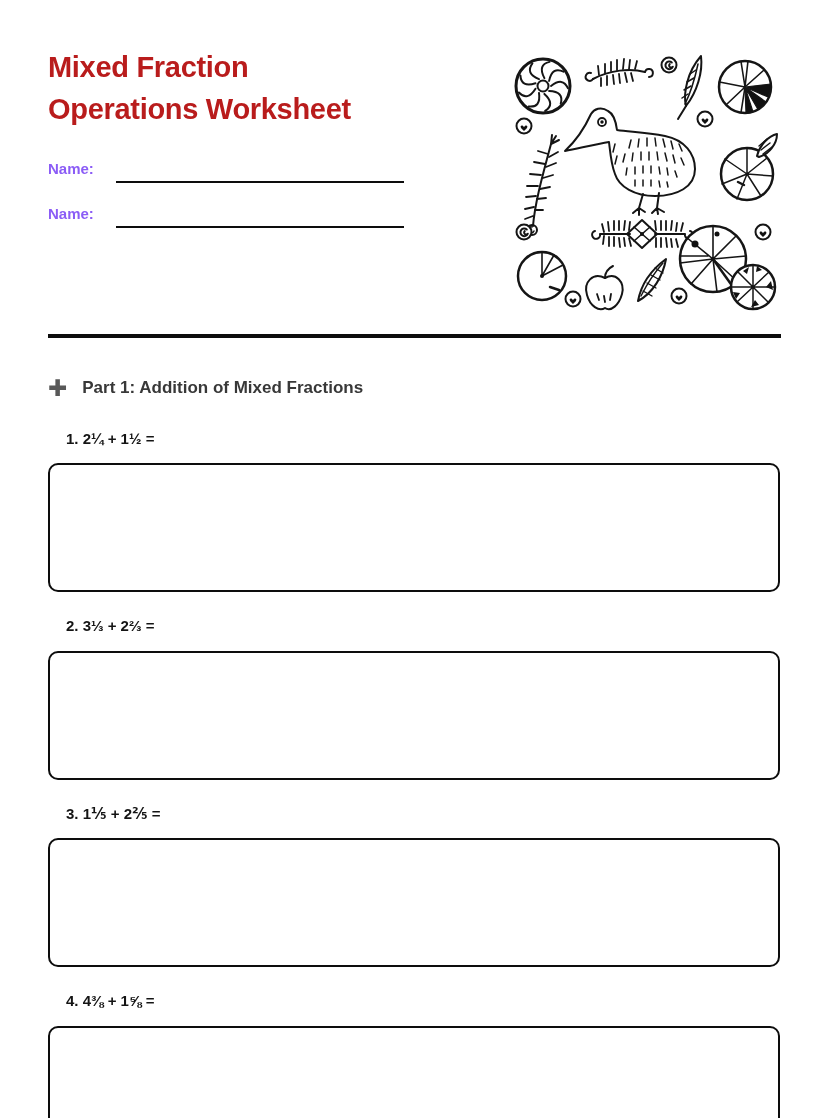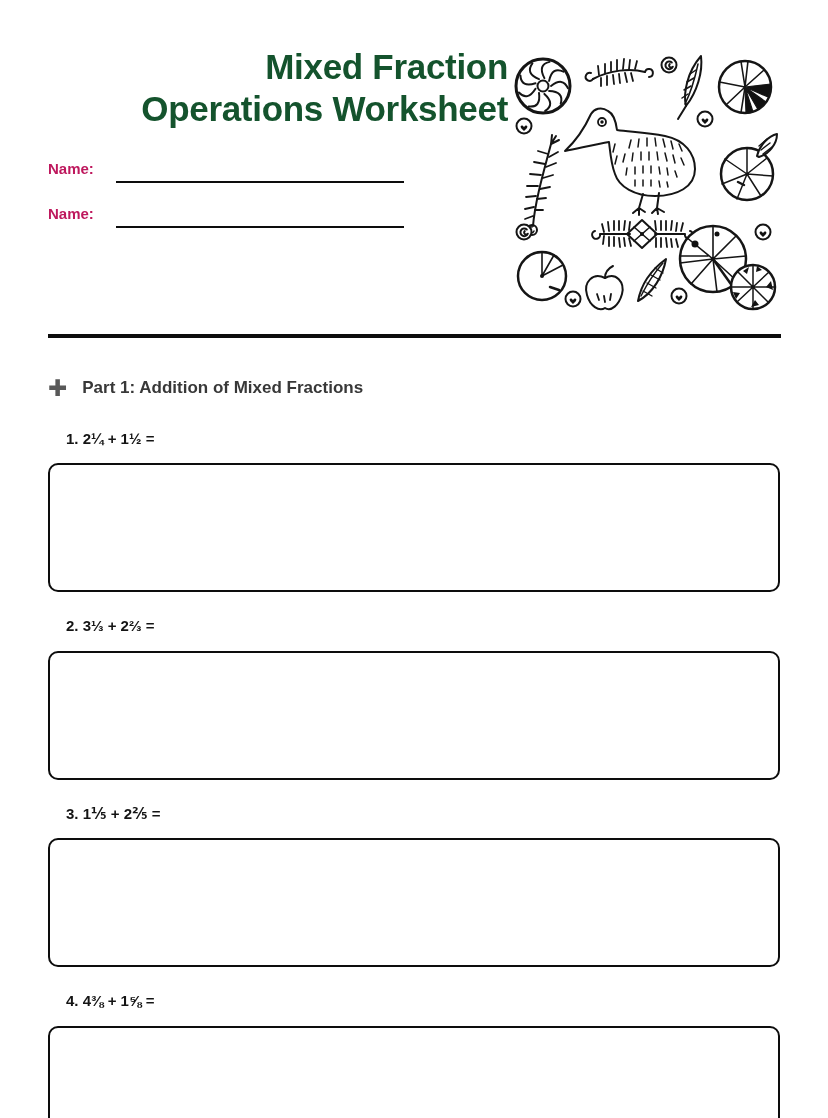--- a/index.html
+++ b/index.html
@@ -2,24 +2,24 @@
 <html><head>
 <meta charset="utf-8">
 <style>
   html,body{margin:0;padding:0;background:#fff;}
   .page{
     position:relative;width:828px;height:1118px;background:#ffffff;overflow:hidden;
     font-family:"Liberation Sans","DejaVu Sans",sans-serif;color:#161616;
   }
   .title{
     position:absolute;left:48px;top:46px;width:460px;
-    font-size:35px;line-height:42px;font-weight:700;color:#14532d;letter-spacing:-0.3px;text-align:right;
+    font-size:29px;line-height:42px;font-weight:700;color:#b91c1c;letter-spacing:-0.3px;
   }
   .title span{display:block;}
-  .field-label{position:absolute;left:48px;font-size:15px;font-weight:700;color:#be185d;}
+  .field-label{position:absolute;left:48px;font-size:15px;font-weight:700;color:#8b5cf6;}
   .name-label{top:160px;}
   .date-label{top:205px;}
   .field-line{position:absolute;left:116px;width:288px;height:0;border-bottom:2px solid #0d0d0d;}
   .name-line{top:181px;}
   .date-line{top:226px;}
   .illustration{position:absolute;left:505px;top:44px;}
   .divider{position:absolute;left:48px;top:334px;width:733px;height:4px;background:#0d0d0d;}
   .part-heading{position:absolute;left:48px;top:375px;display:flex;align-items:center;gap:15px;}
   .plus-icon{font-size:23px;line-height:24px;color:#585858;}
   .heading-text{font-size:17px;line-height:26px;font-weight:700;color:#383838;}

